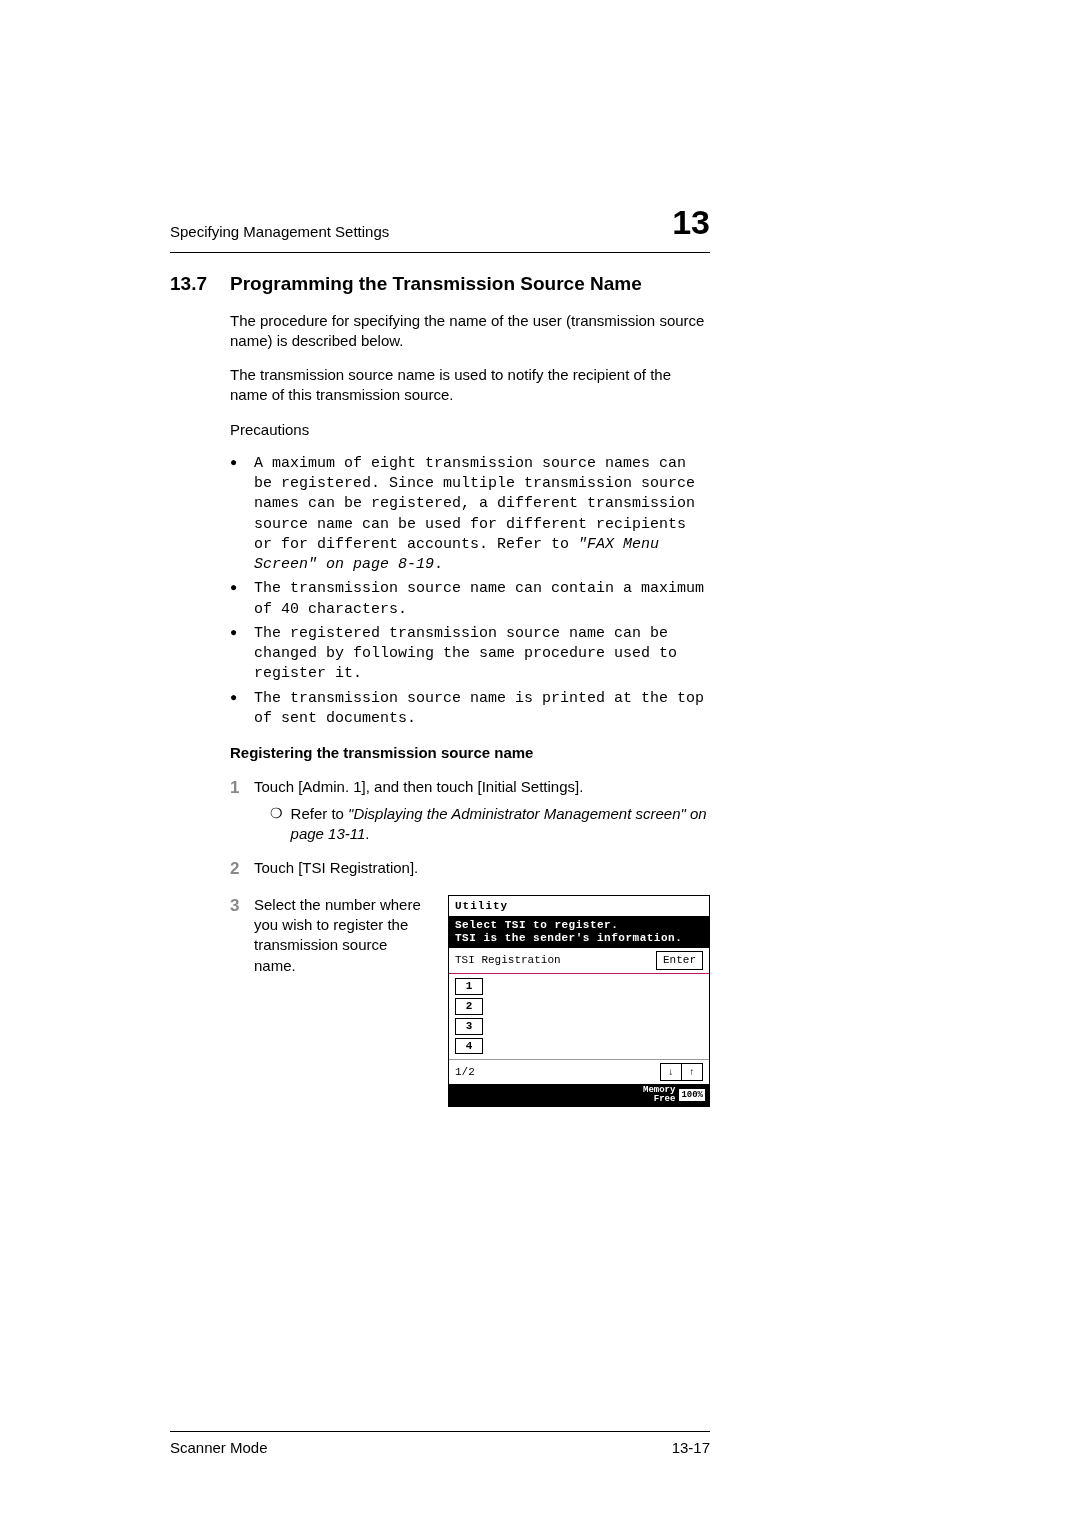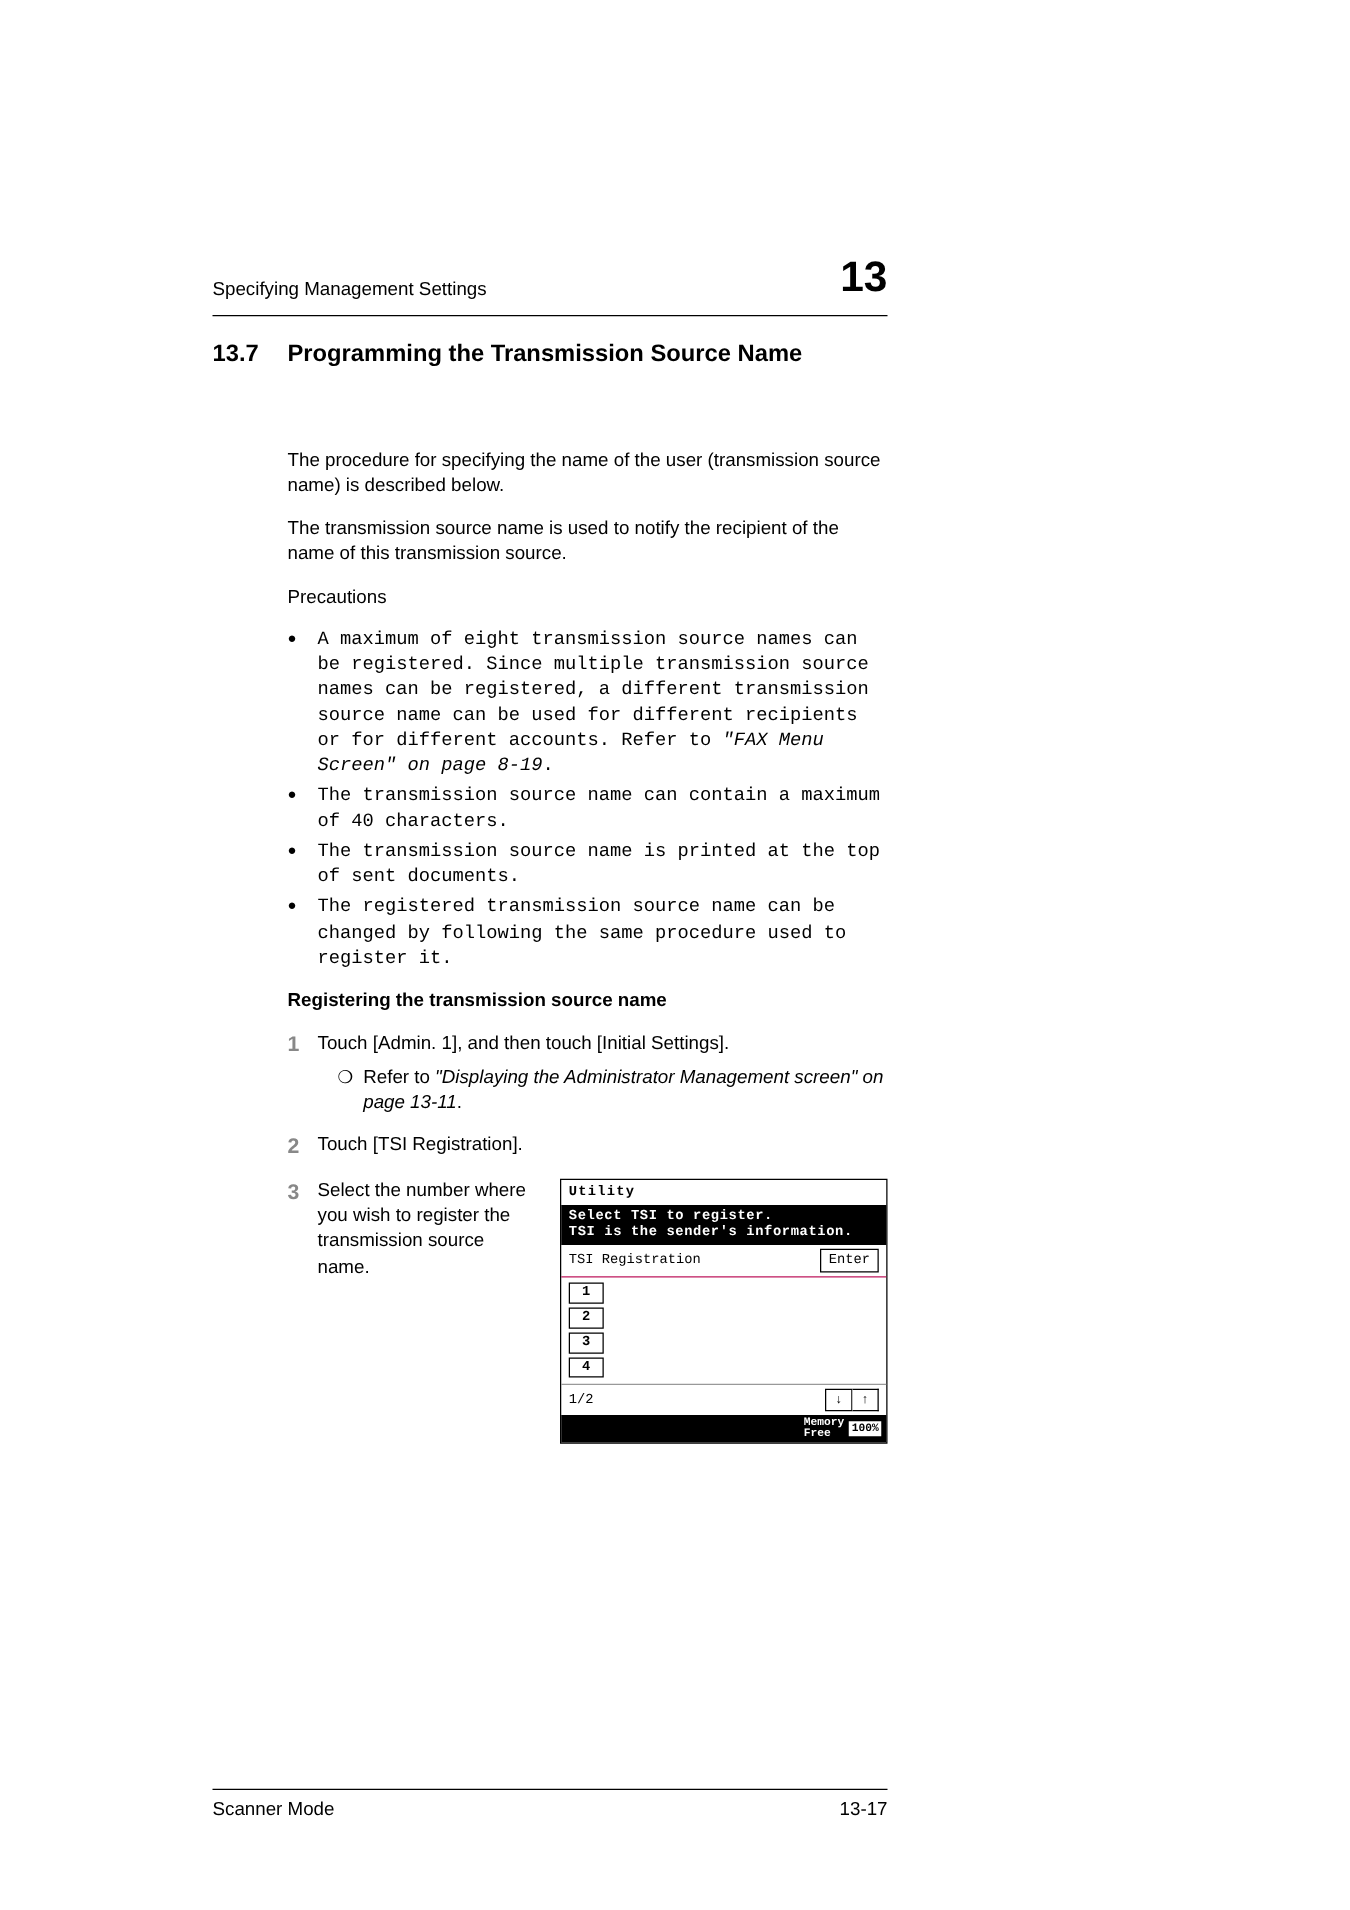--- a/index.html
+++ b/index.html
@@ -36,21 +36,21 @@
     border-top: 1px solid #000;
     margin: 6px 0 18px 0;
   }
   .section-row {
     display: flex;
     font-weight: bold;
     font-size: 19px;
     margin-bottom: 14px;
   }
   .section-num { width: 60px; }
-  .body-indent { margin-left: 60px; margin-top: 48px; }
+  .body-indent { margin-left: 60px; }
   .para { margin-bottom: 14px; }
   .sub-heading { font-size: 15px; }
 
   .bullet-list { list-style: none; padding: 0; margin: 0 0 14px 0; font-family: Liberation Mono, monospace; }
   .bullet-list li {
     position: relative;
     padding-left: 24px;
     margin-bottom: 4px;
   }
   .bullet-list li::before {
@@ -157,21 +157,21 @@
   .lcd .lcd-footer {
     background:#000;
     color:#fff;
     display:flex;
     justify-content:flex-end;
     align-items:center;
     padding:2px 4px;
     font-size:9px;
     font-weight:bold;
   }
-  .lcd .lcd-footer .mem-label { line-height:1; text-align:left; margin-right:4px;}
+  .lcd .lcd-footer .mem-label { line-height:1; text-align:right; margin-right:4px;}
   .lcd .lcd-footer .mem-val {
     background:#fff; color:#000; padding:0 2px;
   }
 
   .spacer { flex: 1 1 auto; }
 
   .foot-rule { border:none; border-top:1px solid #000; margin:0 0 6px 0;}
   .footer-row {
     display:flex;
     justify-content:space-between;
@@ -199,22 +199,22 @@
     <div class="para">The procedure for specifying the name of the user (transmission source name) is described below.</div>
     <div class="para">The transmission source name is used to notify the recipient of the name of this transmission source.</div>
 
     <div class="para sub-heading">Precautions</div>
 
     <ul class="bullet-list">
       <li>
         <span>A maximum of eight transmission source names can be registered. Since multiple transmission source names can be registered, a different transmission source name can be used for different recipients or for different accounts. Refer to </span><span class="ref-italic">"FAX Menu Screen" on page 8-19</span><span>.</span>
       </li>
       <li><span>The transmission source name can contain a maximum of 40 characters.</span></li>
+      <li><span>The registered transmission source name can be changed by following the same procedure used to register it.</span></li>
       <li><span>The transmission source name is printed at the top of sent documents.</span></li>
-      <li><span>The registered transmission source name can be changed by following the same procedure used to register it.</span></li>
     </ul>
 
     <div class="sub-heading-bold">Registering the transmission source name</div>
 
     <ol class="ol-steps">
       <li>
         <span class="step-num">1</span>
         <div class="step-body">
           <div>Touch [Admin. 1], and then touch [Initial Settings].</div>
           <div class="step-sub">

